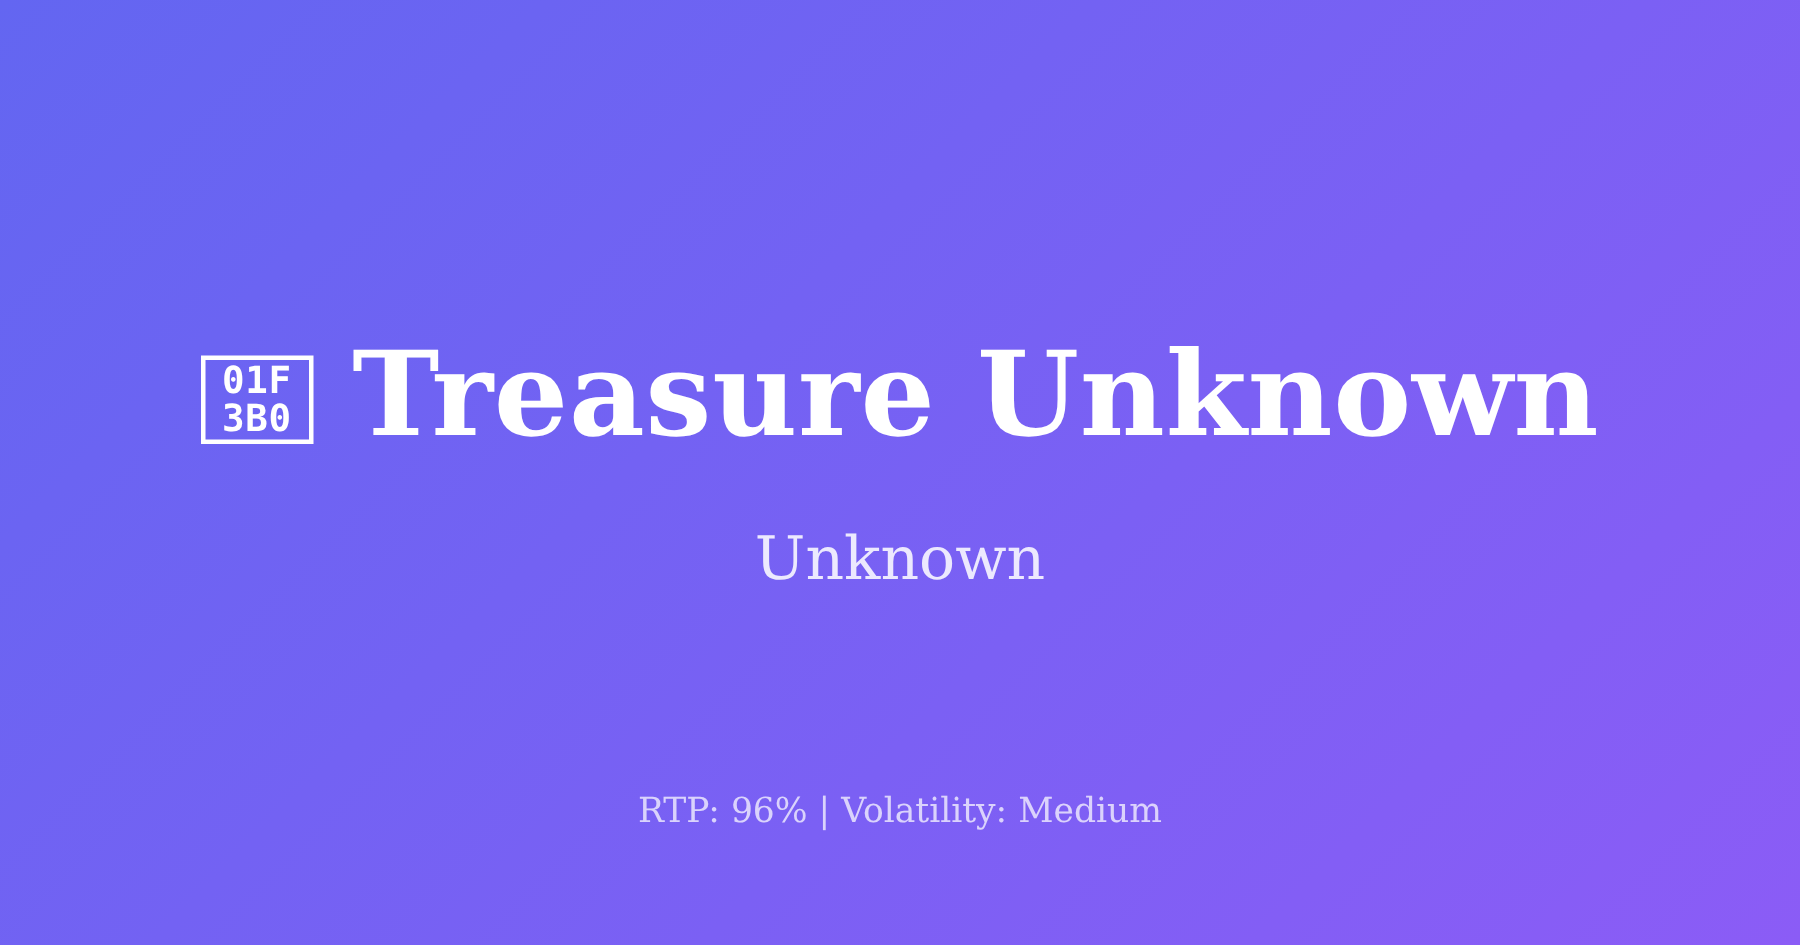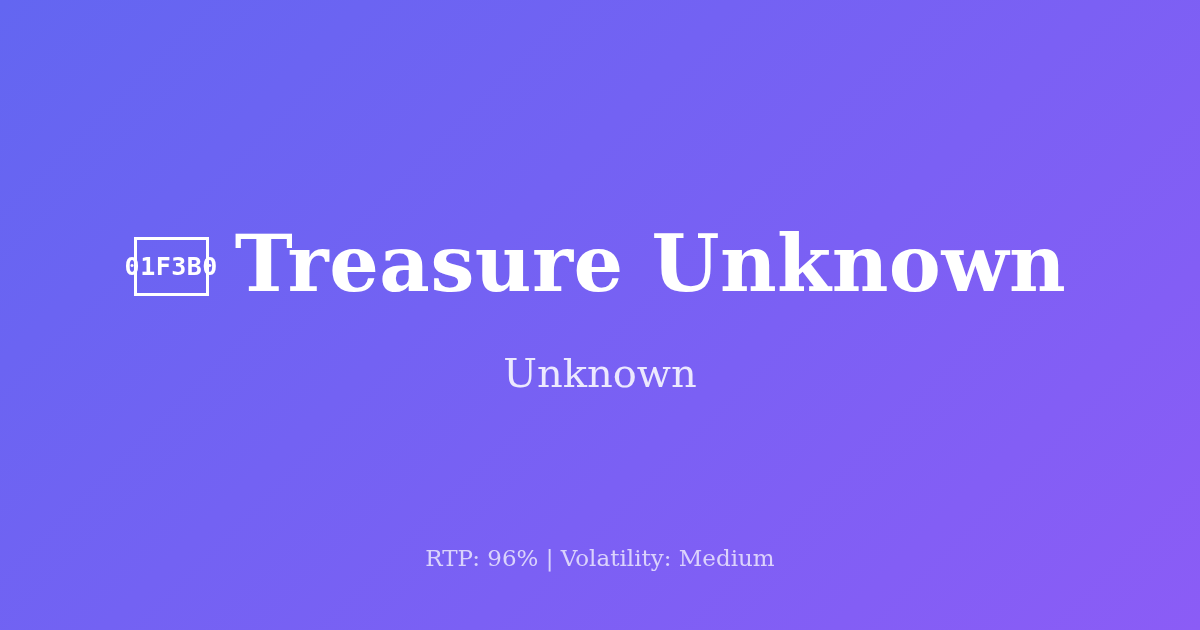--- a/index.html
+++ b/index.html
@@ -36,20 +36,21 @@
     justify-content: center;
     gap: 26px;
     margin: 0;
     padding: 0;
     white-space: nowrap;
   }
 
   
   .tofu {
     display: inline-flex;
+    flex-direction: column;
     align-items: center;
     justify-content: center;
     box-sizing: border-box;
     width: 75px;
     height: 59px;
     border: 3px solid #ffffff;
     color: #ffffff;
     font-family: "DejaVu Sans Mono", "Liberation Mono", monospace;
     font-size: 25px;
     font-weight: 700;
@@ -86,21 +87,21 @@
     color: rgba(255, 255, 255, 0.86);
     text-align: center;
   }
 
   
   .game-meta {
     position: absolute;
     left: 0;
     right: 0;
     top: 530px;
-    margin: 17px;
+    margin: 0;
     padding: 0;
     font-family: "DejaVu Serif", "Liberation Serif", serif;
     font-size: 23px;
     font-weight: 400;
     line-height: 1;
     color: rgba(255, 255, 255, 0.72);
     text-align: center;
   }
 </style>
 </head>

